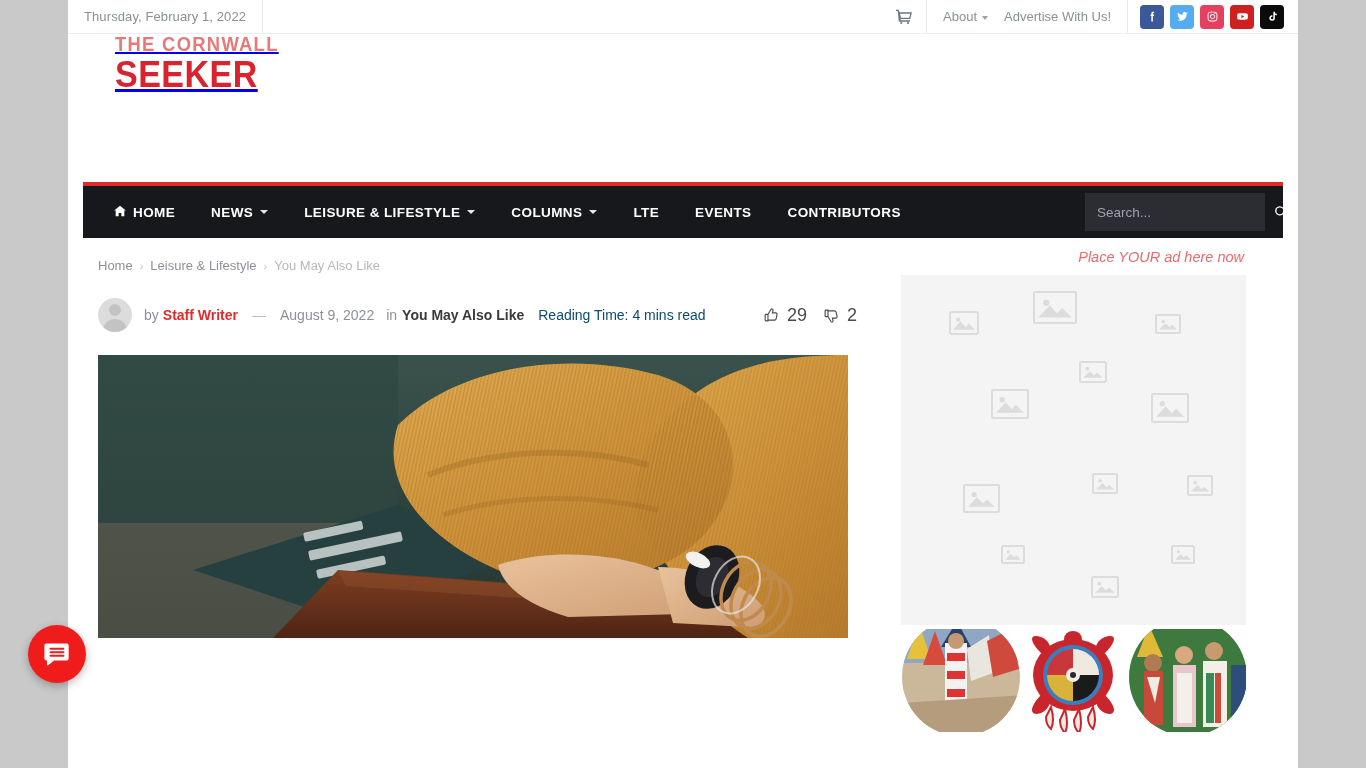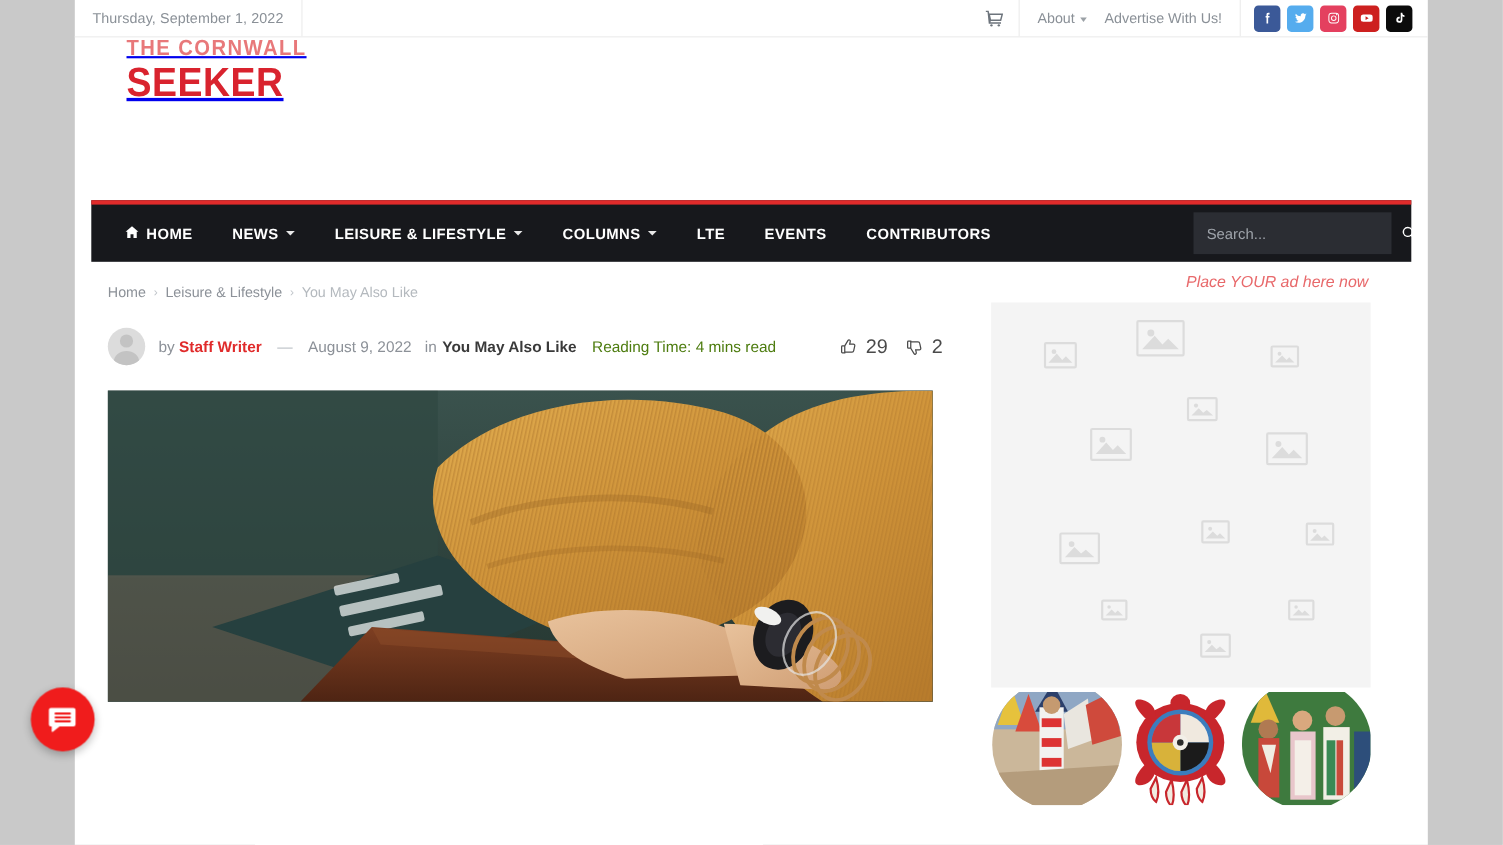--- a/index.html
+++ b/index.html
@@ -184,21 +184,21 @@
     content:""; position:absolute; left:50%; top:21px;
     width:23px; height:20px; border-radius:50% 50% 0 0;
     background:#c3c3c3; transform:translateX(-50%);
   }
   .meta .by { margin-right: 4px; }
   .meta .author { color: #e02b2b; font-weight: 700; text-decoration: none; }
   .meta .dash { margin: 0 14px; color: #b9bec3; }
   .meta .date { margin-right: 12px; }
   .meta .in { margin-right: 5px; }
   .meta .cat { color: #3a3a3a; font-weight: 700; text-decoration: none; margin-right: 14px; }
-  .meta .rt { color: #4d7c0f; }
+  .meta .rt { color: #0c4a6e; }
 
   .reactions {
     display: flex; align-items: center; gap: 16px;
     margin-left: auto; padding-right: 16px;
     color: #4a4a4a; font-size: 18px;
   }
   .reaction { display: flex; align-items: center; gap: 7px; cursor: pointer; }
   .reaction svg { width: 17px; height: 17px; fill: none; stroke: #4a4a4a; stroke-width: 1.6; display:block; }
 
   .feature-img {
@@ -254,21 +254,21 @@
     z-index: 50;
   }
   .chat-widget svg { width: 28px; height: 28px; fill: #fff; display:block; }
 </style>
 </head>
 <body>
 
 <div class="page">
 
   <div class="topbar">
-    <div class="topbar-date">Thursday, September 1, 2022</div>
+    <div class="topbar-date">Thursday, February 1, 2022</div>
 
     <div class="topbar-mid">
       <a href="#">
         <svg class="cart-icon" viewBox="0 0 24 24">
           <path fill="currentColor" d="M0 1h4.2l.9 4H24l-2.7 10H7.1l-.45 2H21v2H4.3L2.6 3H0V1zm6.1 6 1.35 6h12.3L21.4 7H6.1z"></path>
           <circle fill="currentColor" cx="8" cy="21" r="1.6"></circle>
           <circle fill="currentColor" cx="18" cy="21" r="1.6"></circle>
         </svg>
       </a>
     </div>

